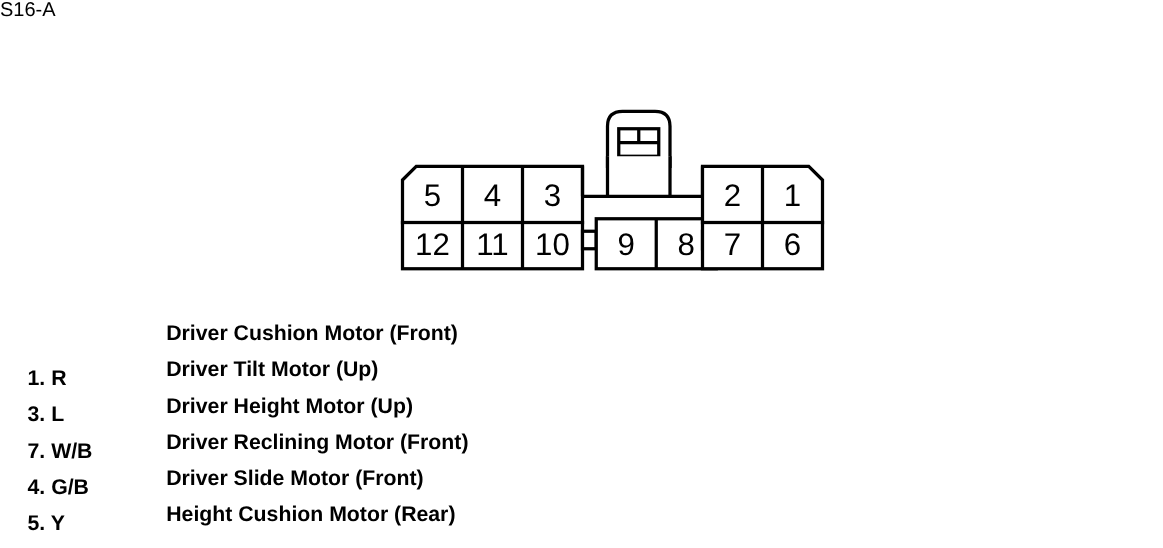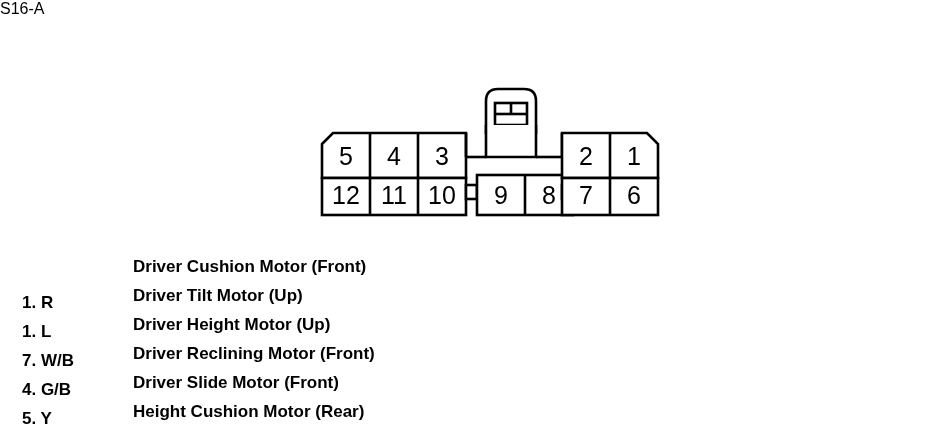--- a/index.html
+++ b/index.html
@@ -154,21 +154,21 @@
 </div>
 
 <div id="pin-list">
 
   <div id="pin-column-left" class="pin-column">
     <div class="pin-row">
       <span class="pin-ref">1. R</span>
       <span class="pin-desc">Driver Cushion Motor (Front)</span>
     </div>
     <div class="pin-row">
-      <span class="pin-ref">1. L</span>
+      <span class="pin-ref">3. L</span>
       <span class="pin-desc">Driver Tilt Motor (Up)</span>
     </div>
     <div class="pin-row">
       <span class="pin-ref">7. W/B</span>
       <span class="pin-desc">Driver Height Motor (Up)</span>
     </div>
     <div class="pin-row">
       <span class="pin-ref">4. G/B</span>
       <span class="pin-desc">Driver Reclining Motor (Front)</span>
     </div>

